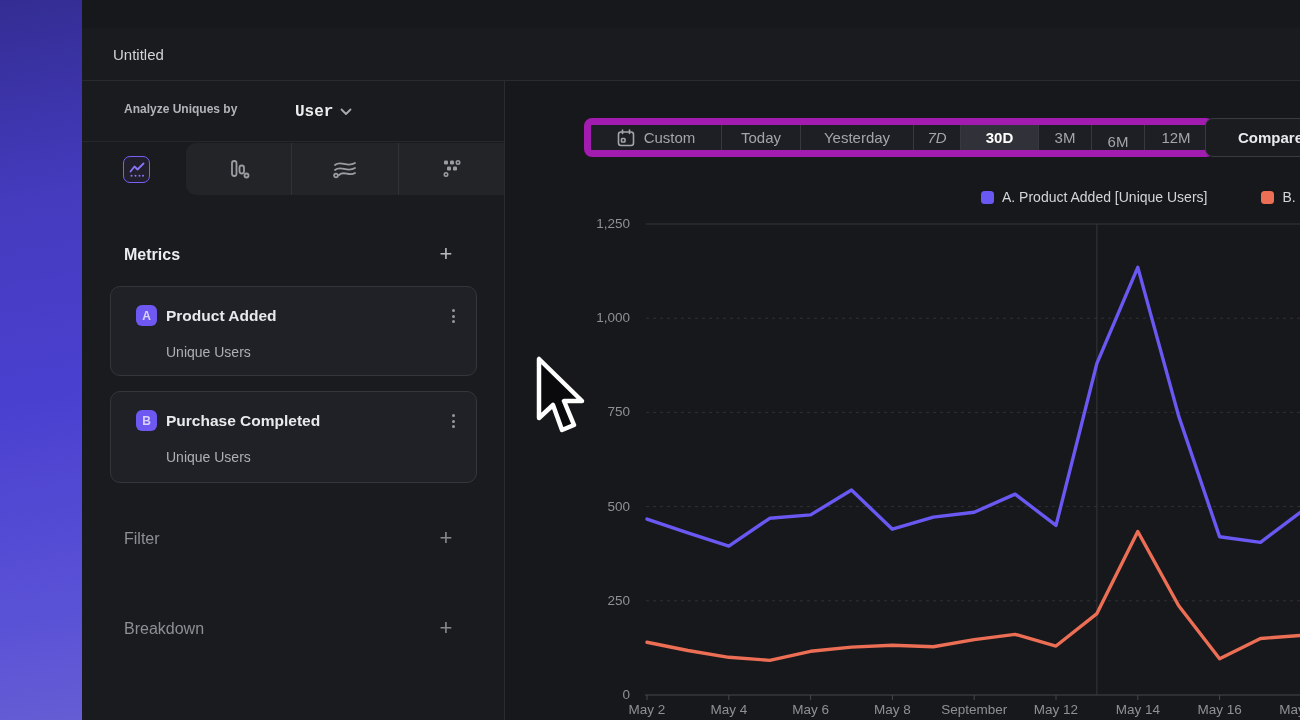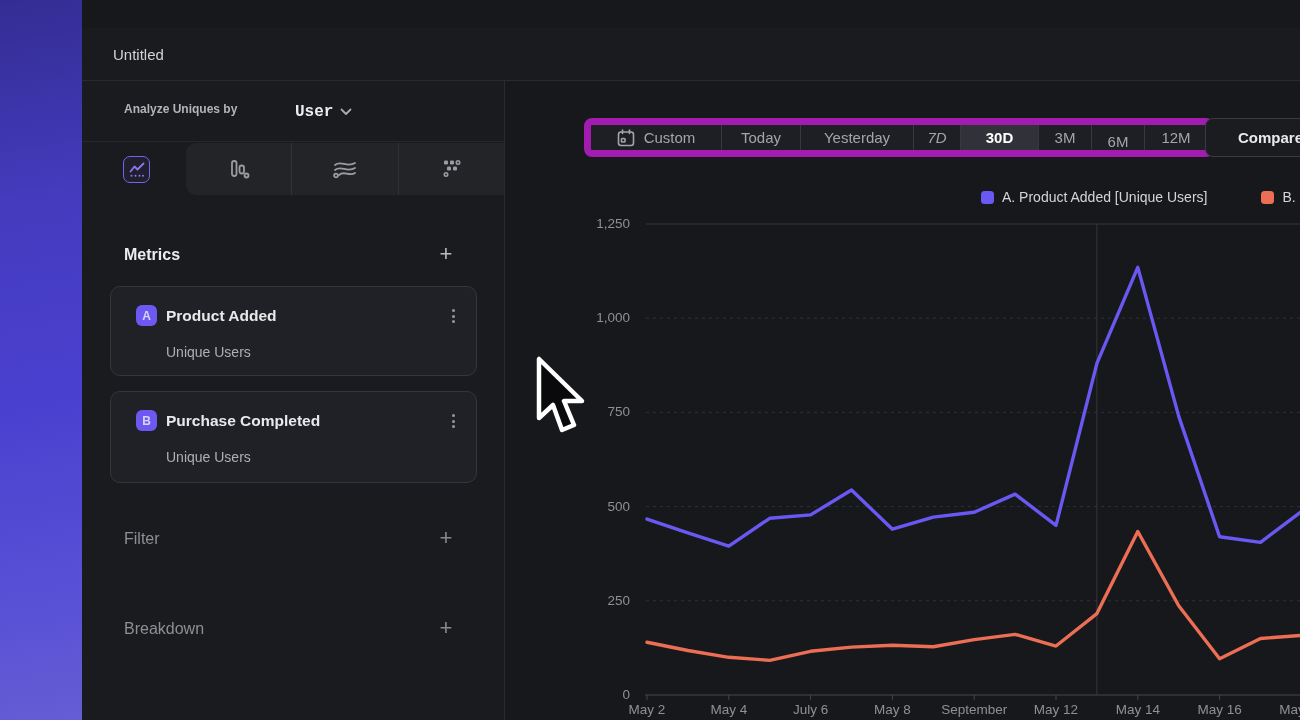--- a/index.html
+++ b/index.html
@@ -262,21 +262,21 @@
     <div class="ylabel" style="left: 560px; top: 687px;">0</div>
     <div class="ylabel" style="left: 560px; top: 592.8px;">250</div>
     <div class="ylabel" style="left: 560px; top: 498.6px;">500</div>
     <div class="ylabel" style="left: 560px; top: 404.4px;">750</div>
     <div class="ylabel" style="left: 560px; top: 310.2px;">1,000</div>
     <div class="ylabel" style="left: 560px; top: 216px;">1,250</div>
   </div>
 <div id="x-labels">
     <div class="xlabel" style="left: 605px; top: 702px;">May 2</div>
     <div class="xlabel" style="left: 686.8px; top: 702px;">May 4</div>
-    <div class="xlabel" style="left: 768.6px; top: 702px;">July 6</div>
+    <div class="xlabel" style="left: 768.6px; top: 702px;">May 6</div>
     <div class="xlabel" style="left: 850.4px; top: 702px;">May 8</div>
     <div class="xlabel" style="left: 932.2px; top: 702px;">September 10</div>
     <div class="xlabel" style="left: 1014px; top: 702px;">May 12</div>
     <div class="xlabel" style="left: 1095.8px; top: 702px;">May 14</div>
     <div class="xlabel" style="left: 1177.6px; top: 702px;">May 16</div>
     <div class="xlabel" style="left: 1259.4px; top: 702px;">May 18</div>
   </div>
 
 <svg class="cursor" width="52" height="84" viewBox="0 0 52 84">
   <path d="M6 3 L6 62 L20 49 L29 74 L41 69 L31 45 L49 45 Z" fill="#0a0a0d" stroke="#ffffff" stroke-width="4.5" stroke-linejoin="round"></path>

